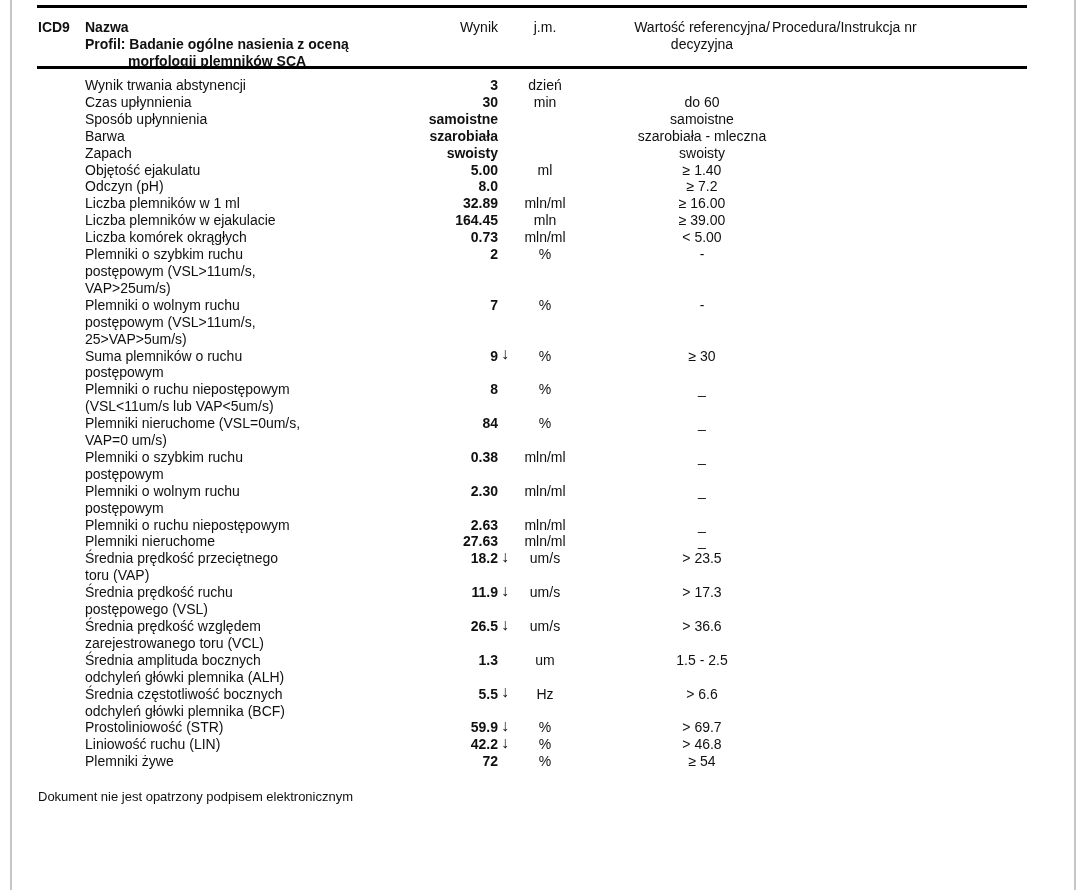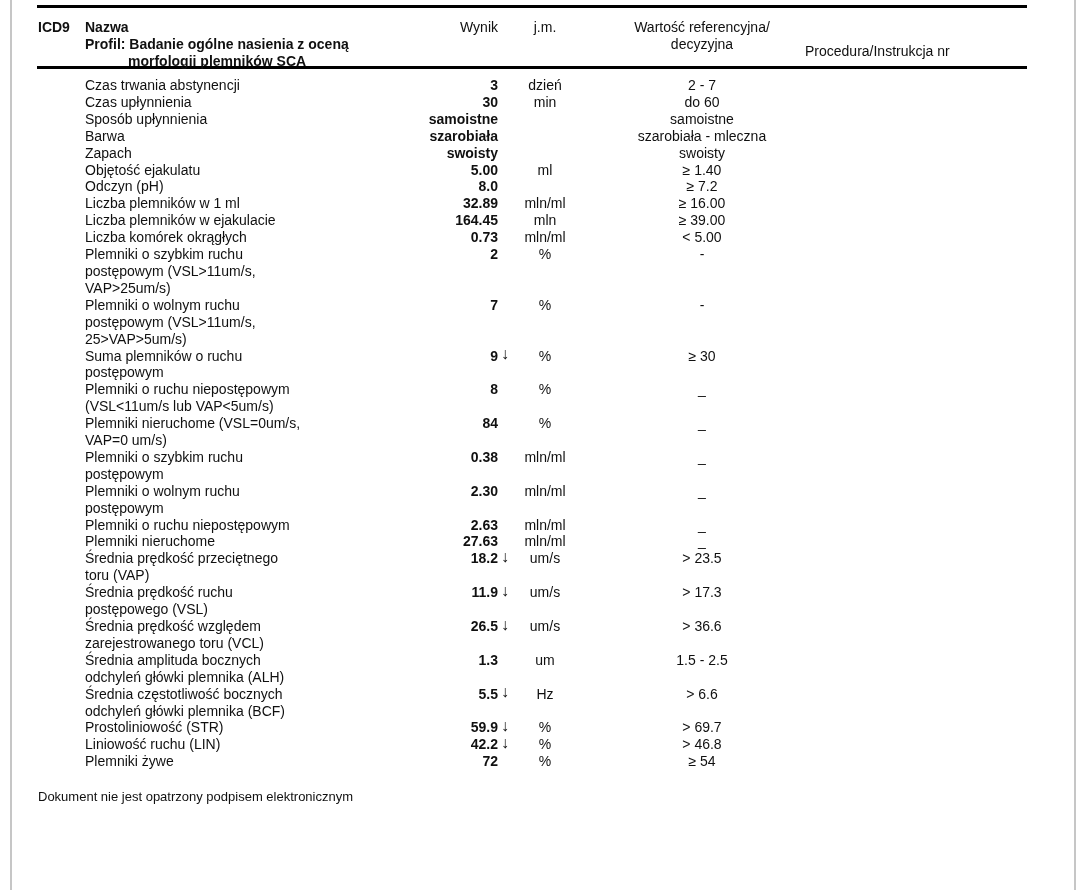--- a/index.html
+++ b/index.html
@@ -26,21 +26,21 @@
   .hdr { position: absolute; white-space: nowrap; }
   .b { font-weight: bold; }
   .h-icd9   { left: 38px;  top: 19px; }
   .h-nazwa  { left: 85px;  top: 19px; }
   .h-profil1{ left: 85px;  top: 36px; }
   .h-profil2{ left: 128px; top: 53px; }
   .h-wynik  { left: 330px; top: 19px; width: 168px; text-align: right; }
   .h-jm     { left: 504px; top: 19px; width: 82px;  text-align: center; }
   .h-ref1   { left: 557px; top: 19px; width: 290px; text-align: center; }
   .h-ref2   { left: 557px; top: 36px; width: 290px; text-align: center; }
-  .h-proc   { left: 805px; top: 19px; margin-top: 24px; }
+  .h-proc   { left: 772px; top: 19px; }
 
   .tbody { position: absolute; left: 0; top: 77px; width: 1080px; }
   .row { position: relative; }
   .c-label { margin-left: 85px; width: 345px; white-space: pre-line; }
   .c-wynik { position: absolute; top: 0; left: 330px; width: 168px; text-align: right; font-weight: bold; }
   .c-arrow { position: absolute; top: -1.5px; left: 501px; width: 22px; font-weight: bold; font-size: 16px; }
   .c-jm    { position: absolute; top: 0; left: 504px; width: 82px;  text-align: center; }
   .c-ref   { position: absolute; top: 0; left: 557px; width: 290px; text-align: center; }
 
   .footer { position: absolute; left: 38px; top: 789px; font-size: 13px; }
@@ -60,25 +60,24 @@
   <div class="hdr b h-profil1">Profil: Badanie ogólne nasienia z oceną</div>
   <div class="hdr b h-profil2">morfologii plemników SCA</div>
   <div class="hdr h-wynik">Wynik</div>
   <div class="hdr h-jm">j.m.</div>
   <div class="hdr h-ref2">decyzyjna</div>
   <div class="hdr h-ref1">Wartość referencyjna/</div>
   <div class="hdr h-proc">Procedura/Instrukcja nr</div>
 
   <div class="tbody">
       <div class="row">
-    <div class="c-label">Czas trwania abstynencji</div>
+    <div class="c-label">Wynik trwania abstynencji</div>
     <div class="c-wynik">3</div>
 
     <div class="c-jm">dzień</div>
-    <div class="c-ref">2 - 7</div>
   </div>
       <div class="row">
     <div class="c-label">Czas upłynnienia</div>
     <div class="c-wynik">30</div>
 
     <div class="c-jm">min</div>
     <div class="c-ref">do 60</div>
   </div>
       <div class="row">
     <div class="c-label">Sposób upłynnienia</div>

